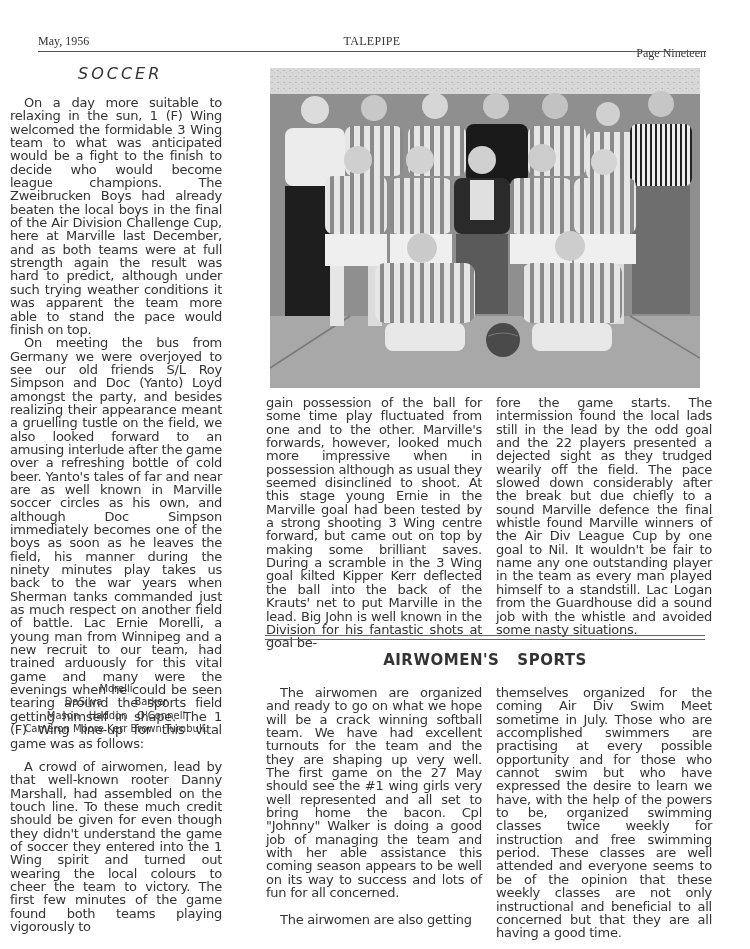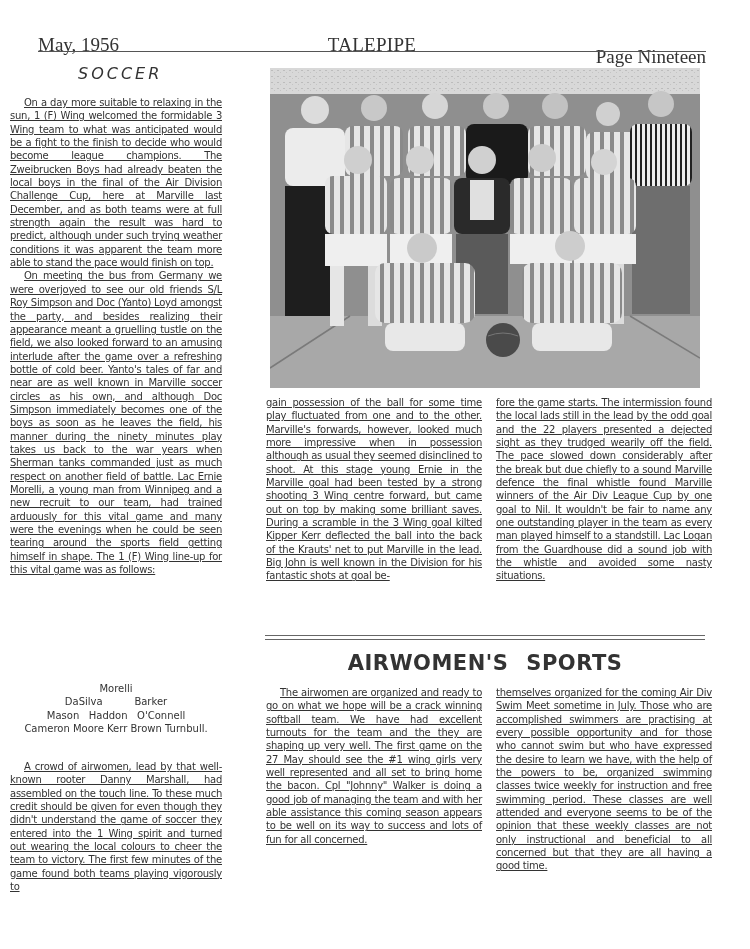--- a/index.html
+++ b/index.html
@@ -3,39 +3,38 @@
 <meta charset="utf-8">
 <style>
   html, body { margin: 0; padding: 0; }
   body {
     width: 750px; height: 949px; background: #ffffff;
     position: relative; overflow: hidden; color: #2a2a2a;
     font-family: "DejaVu Sans", sans-serif;
   }
   .header {
     position: absolute; left: 38px; top: 34px; width: 668px; height: 18px;
-    font-family: "Liberation Serif", serif; font-size: 19px; color: #333;
+    font-family: "Liberation Serif", serif; font-size: 12px; color: #333;
   }
   .header .left { position: absolute; left: 0; top: 0; }
   .header .center { position: absolute; left: 0; right: 0; top: 0; text-align: center; letter-spacing: 0.3px; }
   .header .right { position: absolute; right: 0; top: 12px; }
   .header-rule {
     position: absolute; left: 38px; top: 51px; width: 668px; height: 0;
     border-top: 1.5px solid #555;
   }
   .soccer-title {
     position: absolute; left: 78px; top: 64px;
     font-family: "DejaVu Sans", sans-serif; font-size: 16px; letter-spacing: 3px;
     font-style: oblique; color: #333; font-weight: normal;
   }
   .col {
-    position: absolute; font-size: 10px; line-height: 13.35px;
+    position: absolute; font-size: 13px; line-height: 13.35px;
     text-align: justify; color: #333; font-family: "DejaVu Sans", sans-serif;
     letter-spacing: -0.25px;
-    text-decoration: underline;
   }
   .col p { margin: 0; text-indent: 14px; }
   .col p.noindent { text-indent: 0; }
   .col1 { left: 10px; top: 96px; width: 212px; }
   .col1b { left: 10px; top: 760px; width: 212px; }
   .col2 { left: 266px; top: 396px; width: 216px; }
   .col3 { left: 496px; top: 396px; width: 216px; }
   .lineup {
     position: absolute; left: 10px; top: 682px; width: 212px;
     font-size: 10px; line-height: 13.35px; text-align: center; color: #333;
@@ -44,21 +43,21 @@
   .divider {
     position: absolute; left: 265px; top: 635px; width: 440px; height: 3px;
     border-top: 1px solid #666; border-bottom: 1px solid #666;
   }
   .photo {
     position: absolute; left: 270px; top: 68px; width: 430px; height: 320px;
     background: #9a9a9a; overflow: hidden;
   }
   .aw-title {
     position: absolute; left: 265px; top: 651px; width: 440px; text-align: center;
-    font-family: "DejaVu Sans", sans-serif; font-weight: bold; font-size: 21px;
+    font-family: "DejaVu Sans", sans-serif; font-weight: bold; font-size: 15px;
     color: #333; letter-spacing: 0.5px;
   }
   .aw-title span.gap { display: inline-block; width: 18px; }
   .aw-col2 { left: 266px; top: 686px; width: 216px; }
   .aw-col3 { left: 496px; top: 686px; width: 216px; }
   .spacer { height: 13px; }
 </style>
 </head>
 <body>
 
@@ -186,17 +185,18 @@
 
 <div class="divider"></div>
 
 <div class="aw-title">
   <span>AIRWOMEN'S</span><span class="gap"></span><span>SPORTS</span>
 </div>
 
 <div class="col aw-col2">
   <p>The airwomen are organized and ready to go on what we hope will be a crack winning softball team. We have had excellent turnouts for the team and the they are shaping up very well. The first game on the 27 May should see the #1 wing girls very well represented and all set to bring home the bacon. Cpl "Johnny" Walker is doing a good job of managing the team and with her able assistance this coming season appears to be well on its way to success and lots of fun for all concerned.</p>
   <div class="spacer"></div>
+  <p>The airwomen are also getting</p>
 </div>
 
 <div class="col aw-col3">
   <p class="noindent">themselves organized for the coming Air Div Swim Meet sometime in July.  Those who are accomplished swimmers are practising at every possible opportunity and for those who cannot swim but who have expressed the desire to learn we have, with the help of the powers to be, organized swimming classes twice weekly for instruction and free swimming period.  These classes are well attended and everyone seems to be of the opinion that these weekly classes are not only instructional and beneficial to all concerned but that they are all having a good time.</p>
 </div>
 
 </body></html>

